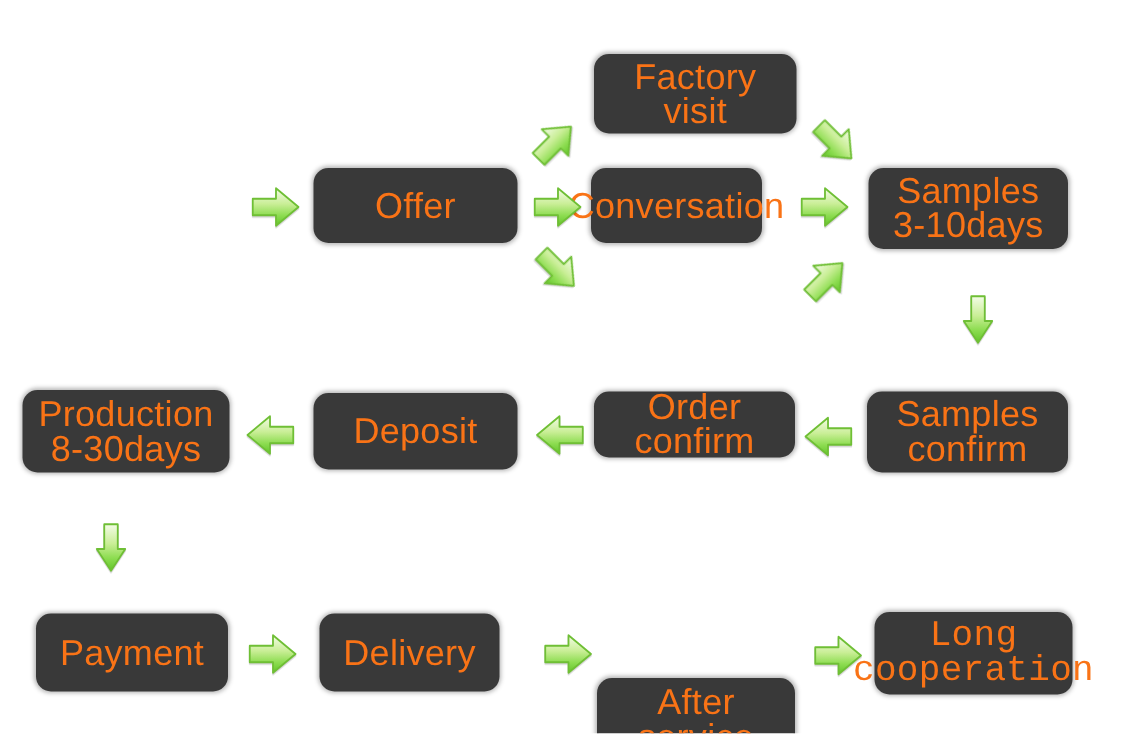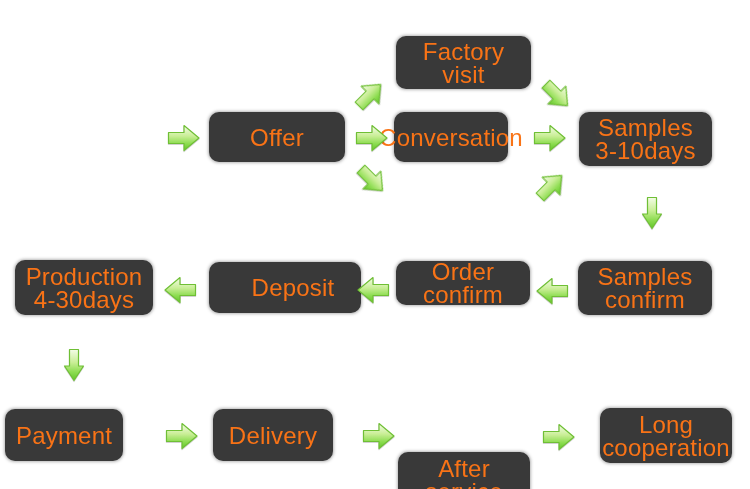--- a/index.html
+++ b/index.html
@@ -39,27 +39,27 @@
   .arrow svg { display:block; width:100%; height:100%; }
 
   
   #n-inquiry          { left:20px;  top:112px; width:132px; height:50px; }
   #n-offer            { left:209px; top:112px; width:136px; height:50px; }
   #n-factory          { left:396px; top:36px;  width:135px; height:53px; }
   #n-conversation     { left:394px; top:112px; width:114px; height:50px; }
   #n-email            { left:396px; top:187px; width:132px; height:51px; }
   #n-samples          { left:579px; top:112px; width:133px; height:54px; }
   #n-production       { left:15px;  top:260px; width:138px; height:55px; }
-  #n-deposit          { left:209px; top:262px; width:136px; height:51px;padding-left:16px; }
+  #n-deposit          { left:209px; top:262px; width:136px; height:51px; }
   #n-order-confirm    { left:396px; top:261px; width:134px; height:44px; }
   #n-samples-confirm  { left:578px; top:261px; width:134px; height:54px; }
-  #n-payment          { left:5px;  top:409px; width:118px; height:52px; }
+  #n-payment          { left:24px;  top:409px; width:128px; height:52px; }
   #n-delivery         { left:213px; top:409px; width:120px; height:52px; }
   #n-after-service    { left:398px; top:408px; width:132px; height:55px;margin-top:44px; }
-  #n-long-cooperation { left:600px; top:408px; width:132px; height:55px; }
+  #n-long-cooperation { left:583px; top:408px; width:132px; height:55px;font-family:Liberation Mono, monospace; }
 
   
   #a1  { left:167px; top:123px; }
   #a2  { left:353px; top:80px;  transform: rotate(-45deg); }
   #a3  { left:355px; top:123px; }
   #a4  { left:355px; top:165px; transform: rotate(45deg); }
   #a5  { left:540px; top:80px;  transform: rotate(45deg); }
   #a6  { left:533px; top:123px; }
   #a7  { left:534px; top:171px; transform: rotate(-45deg); }
   #a8  { left:641px; top:196px; }
@@ -97,21 +97,21 @@
   </div>
   <div class="node" id="n-conversation">
     <span class="label">Conversation</span>
   </div>
   <div class="node" id="n-samples">
     <span class="label">Samples
 3-10days</span>
   </div>
   <div class="node" id="n-production">
     <span class="label">Production
-4-30days</span>
+8-30days</span>
   </div>
   <div class="node" id="n-deposit">
     <span class="label">Deposit</span>
   </div>
   <div class="node" id="n-order-confirm">
     <span class="label">Order
 confirm</span>
   </div>
   <div class="node" id="n-samples-confirm">
     <span class="label">Samples

